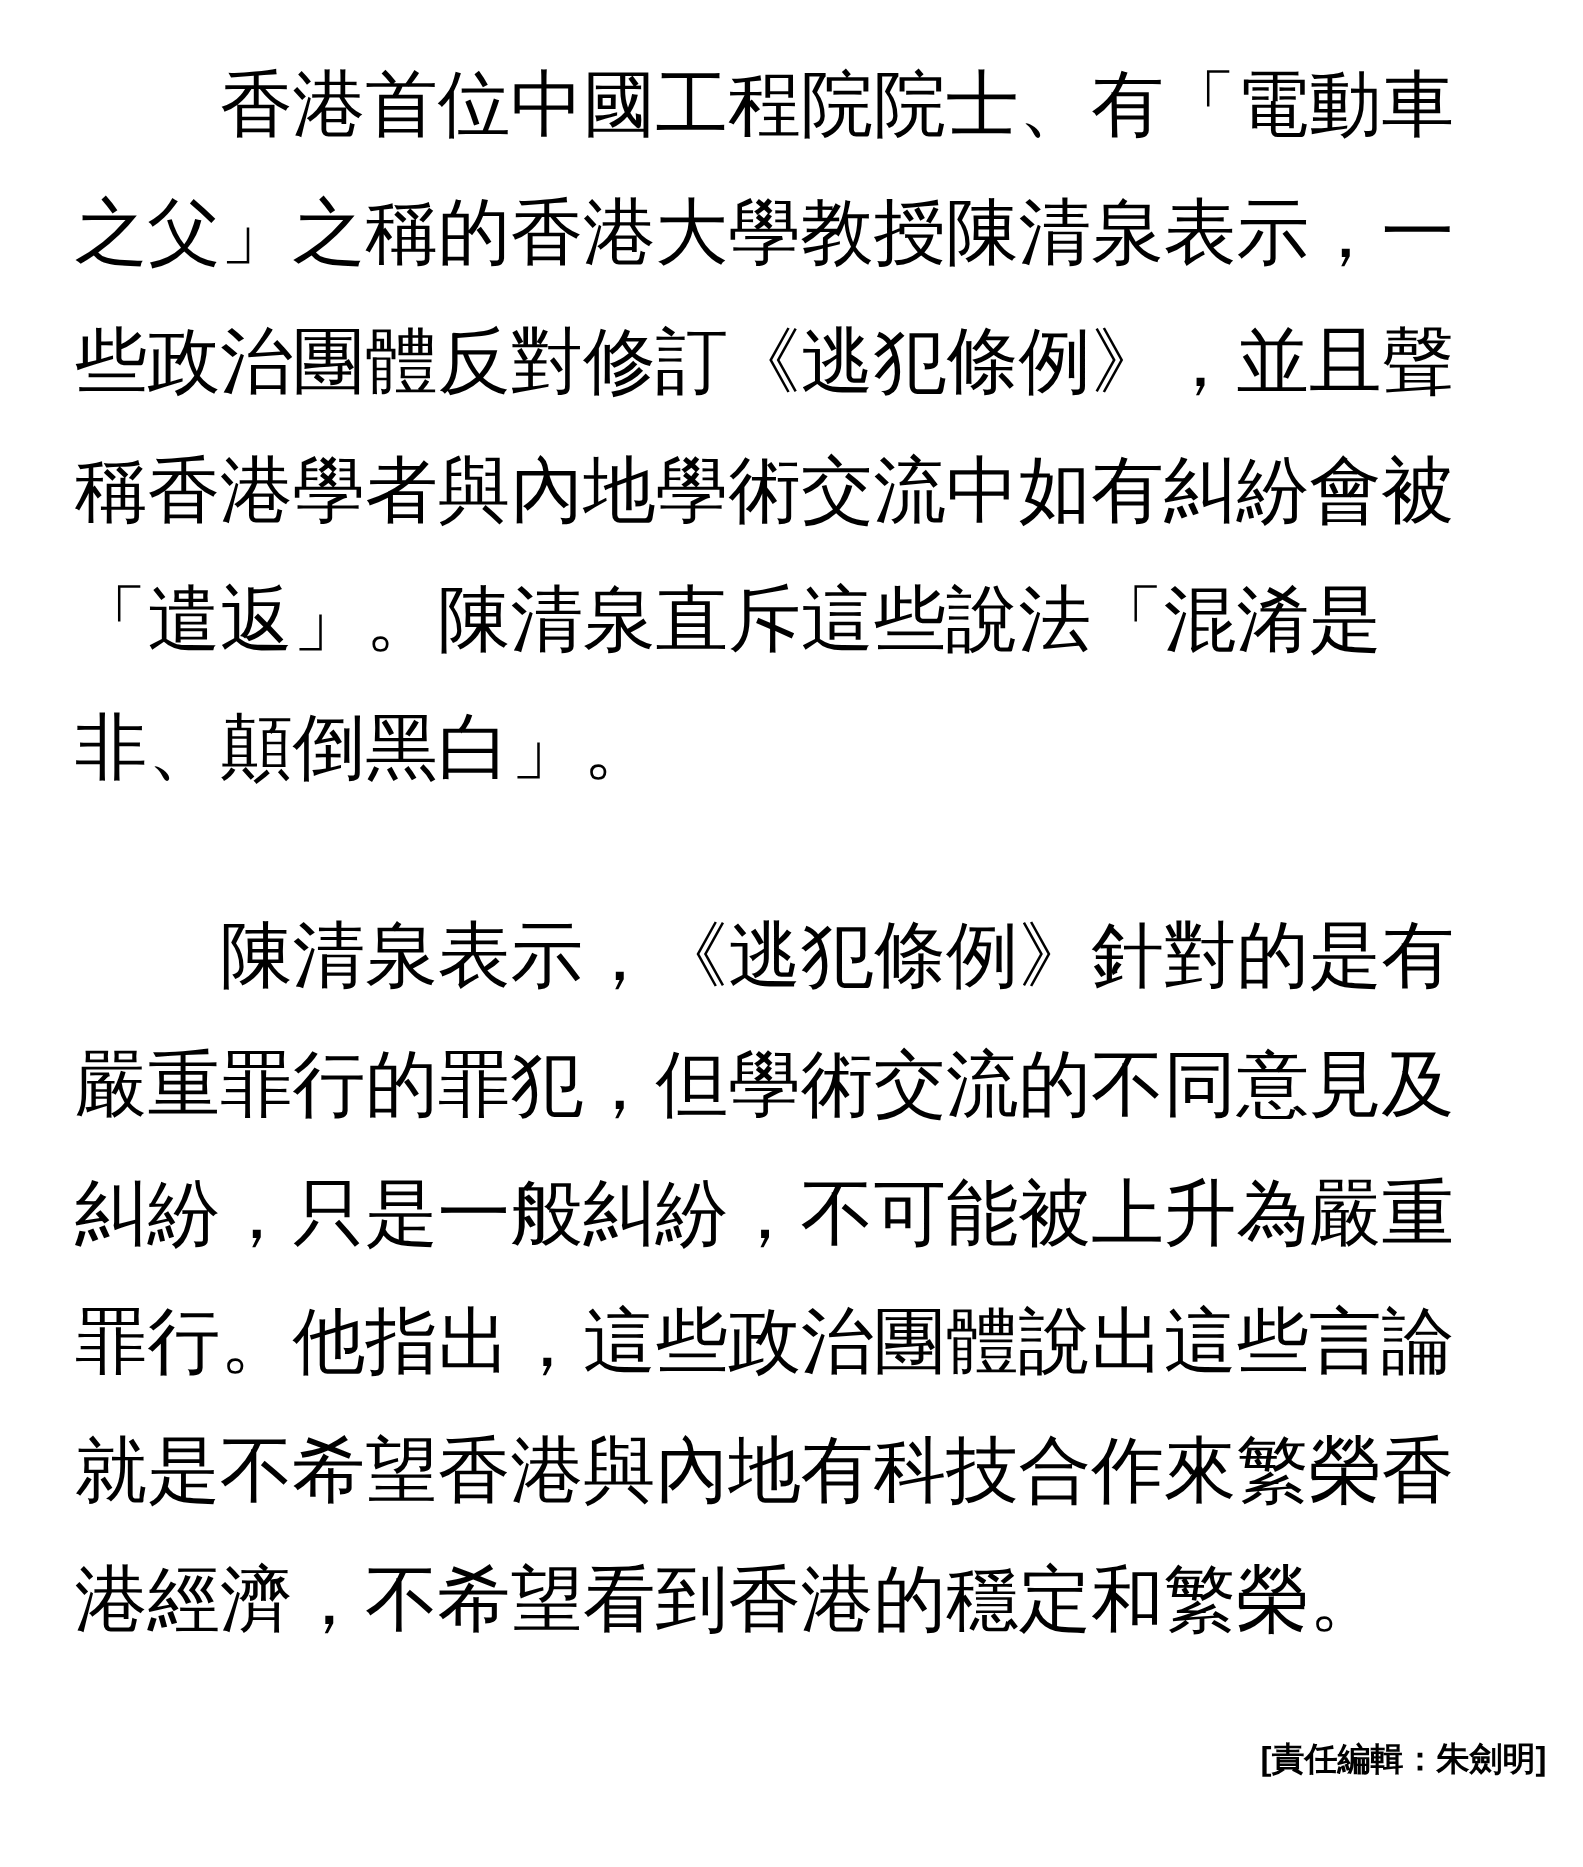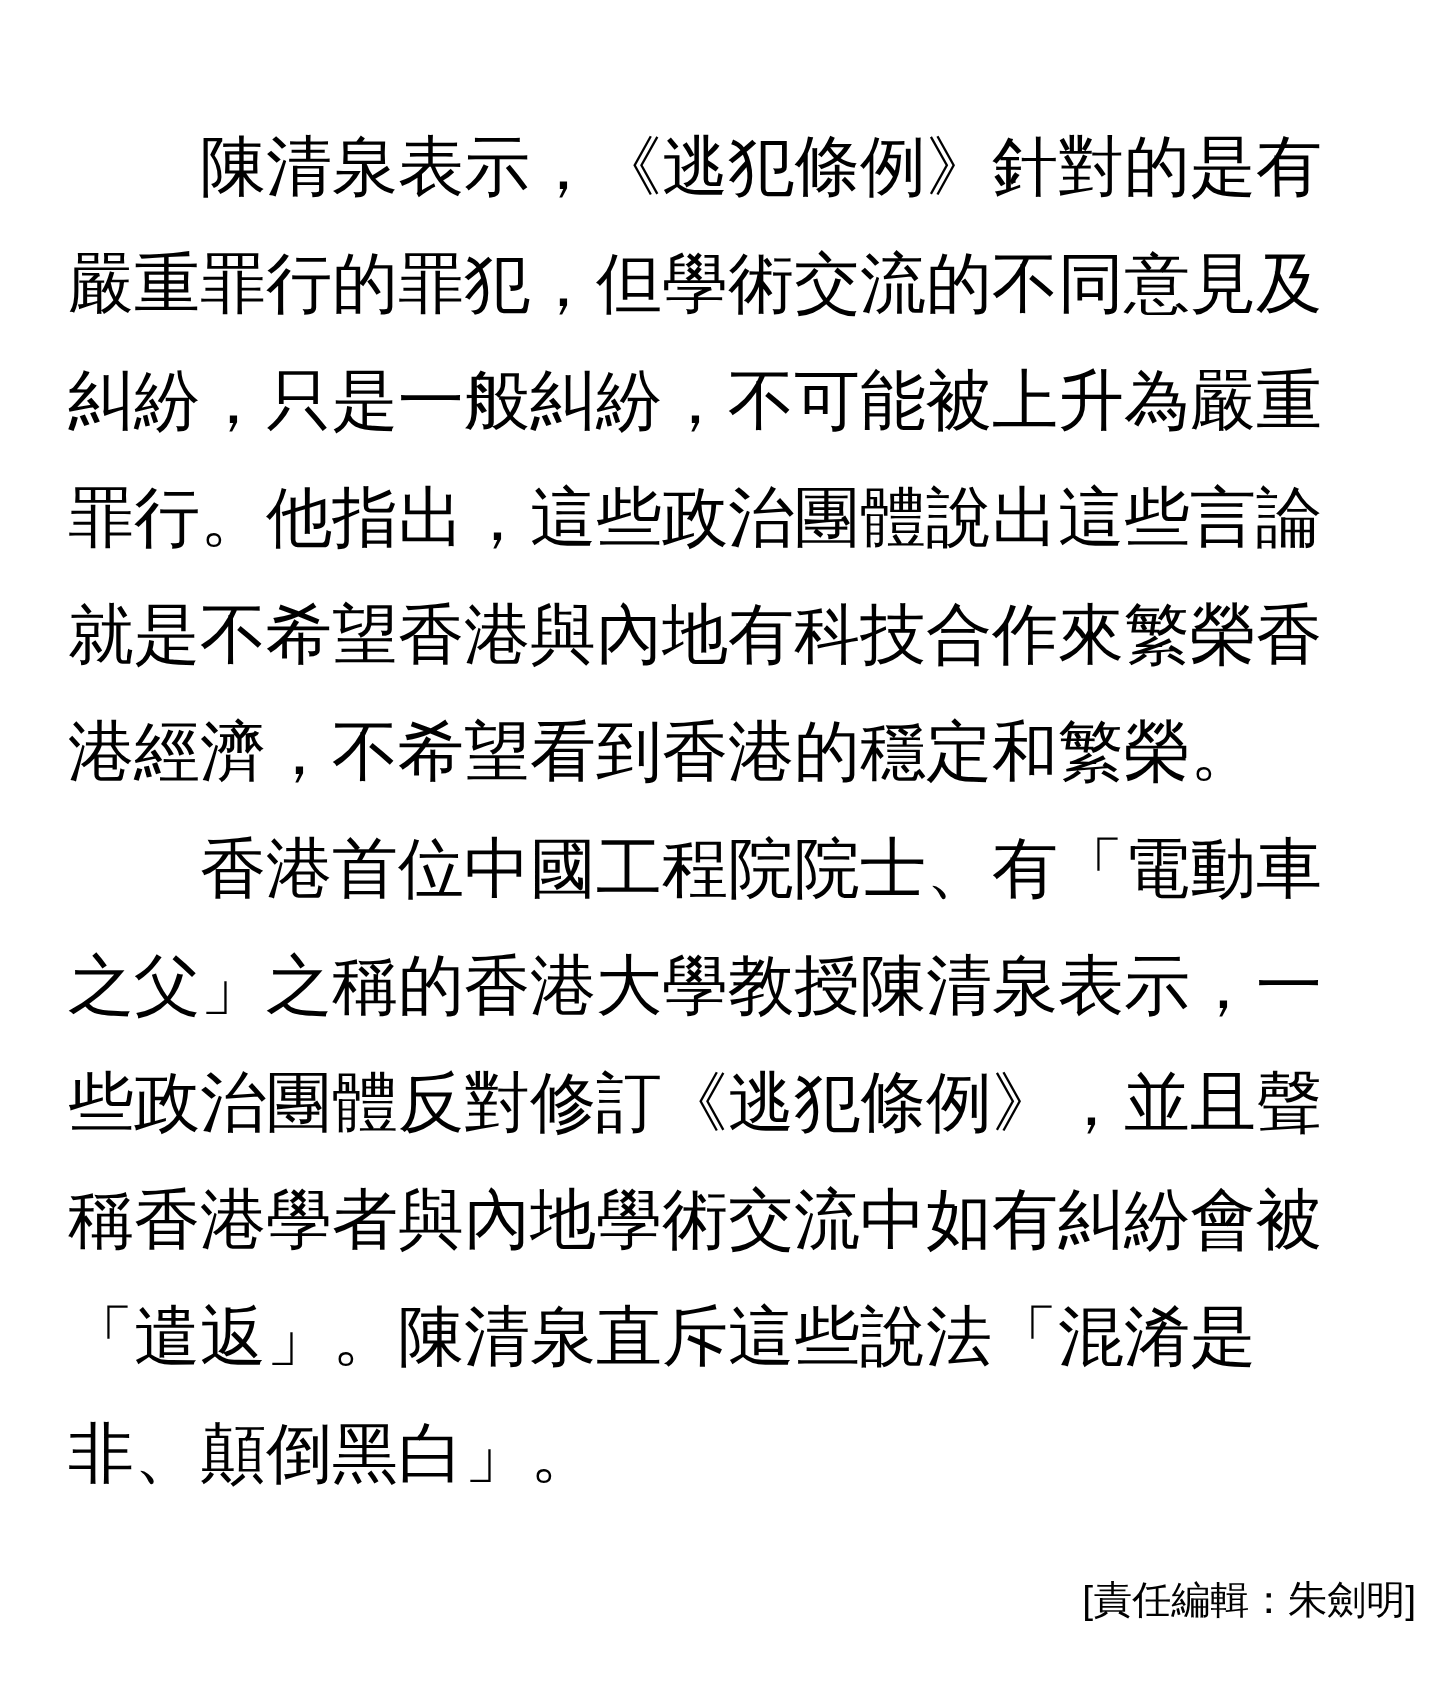--- a/index.html
+++ b/index.html
@@ -31,41 +31,41 @@
     letter-spacing: 0;
     white-space: pre-line;       
     text-indent: 132px;          
     text-align: left;
   }
   .para-2 {
     margin-top: 72px;
   }
   .editor-credit {
     margin-top: 68px;
-    padding-right: 23px;
-    font-size: 39px;
+    padding-right: 33px;
+    font-size: 30px;
     line-height: 40px;
-    font-weight: 400;
+    font-weight: 700;
     color: #000000;
     text-align: right;
     white-space: nowrap;
   }
 </style>
 </head>
 <body>
 
 <div class="article">
+  <p class="para para-1">香港首位中國工程院院士、有「電動車
+之父」之稱的香港大學教授陳清泉表示，一
+些政治團體反對修訂《逃犯條例》，並且聲
+稱香港學者與內地學術交流中如有糾紛會被
+「遣返」。陳清泉直斥這些說法「混淆是
+非、顛倒黑白」。</p>
+
   <p class="para para-2">陳清泉表示，《逃犯條例》針對的是有
 嚴重罪行的罪犯，但學術交流的不同意見及
 糾紛，只是一般糾紛，不可能被上升為嚴重
 罪行。他指出，這些政治團體說出這些言論
 就是不希望香港與內地有科技合作來繁榮香
 港經濟，不希望看到香港的穩定和繁榮。</p>
 
-  <p class="para para-1">香港首位中國工程院院士、有「電動車
-之父」之稱的香港大學教授陳清泉表示，一
-些政治團體反對修訂《逃犯條例》，並且聲
-稱香港學者與內地學術交流中如有糾紛會被
-「遣返」。陳清泉直斥這些說法「混淆是
-非、顛倒黑白」。</p>
-
   <div class="editor-credit">[責任編輯：朱劍明]</div>
 </div>
 
 </body></html>

